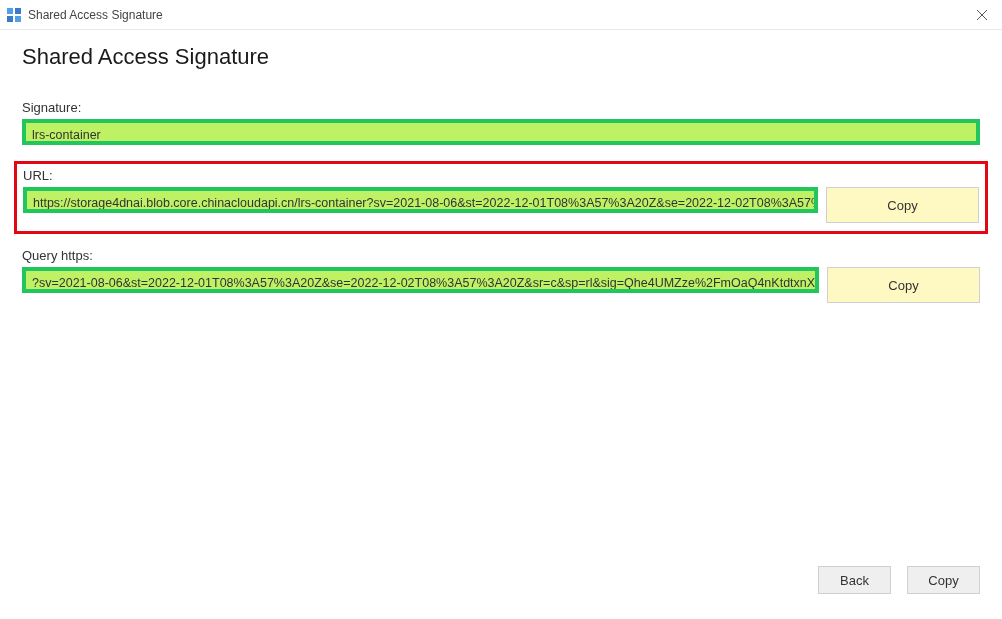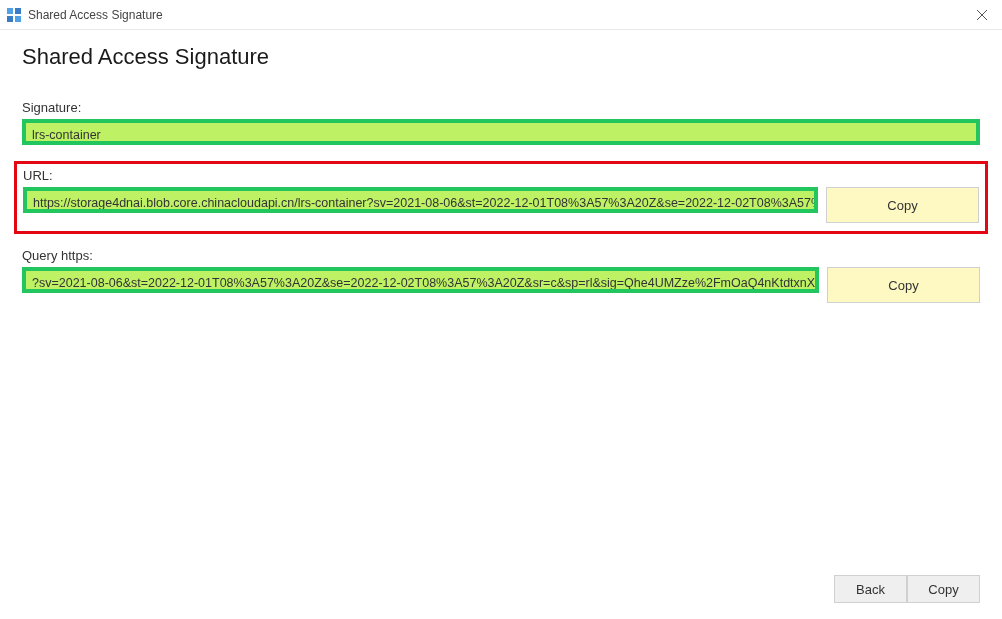--- a/index.html
+++ b/index.html
@@ -97,24 +97,24 @@
     .highlight-box {
       border: 3px solid #e30613;
       padding: 4px 6px 8px 6px;
       margin: 12px -8px 14px -8px;
     }
     .highlight-box .field-label {
       margin-top: 0;
     }
     .footer {
       position: absolute;
-      bottom: 16px;
+      bottom: 25px;
       right: 22px;
       display: flex;
-      gap: 0;
+      gap: 16px;
       margin-left: 45px;
     }
     .footer-btn {
       width: 73px;
       height: 28px;
       background: #efefef;
       border: 1px solid #d0d0d0;
       font-size: 13px;
       color: #333;
       cursor: pointer;

